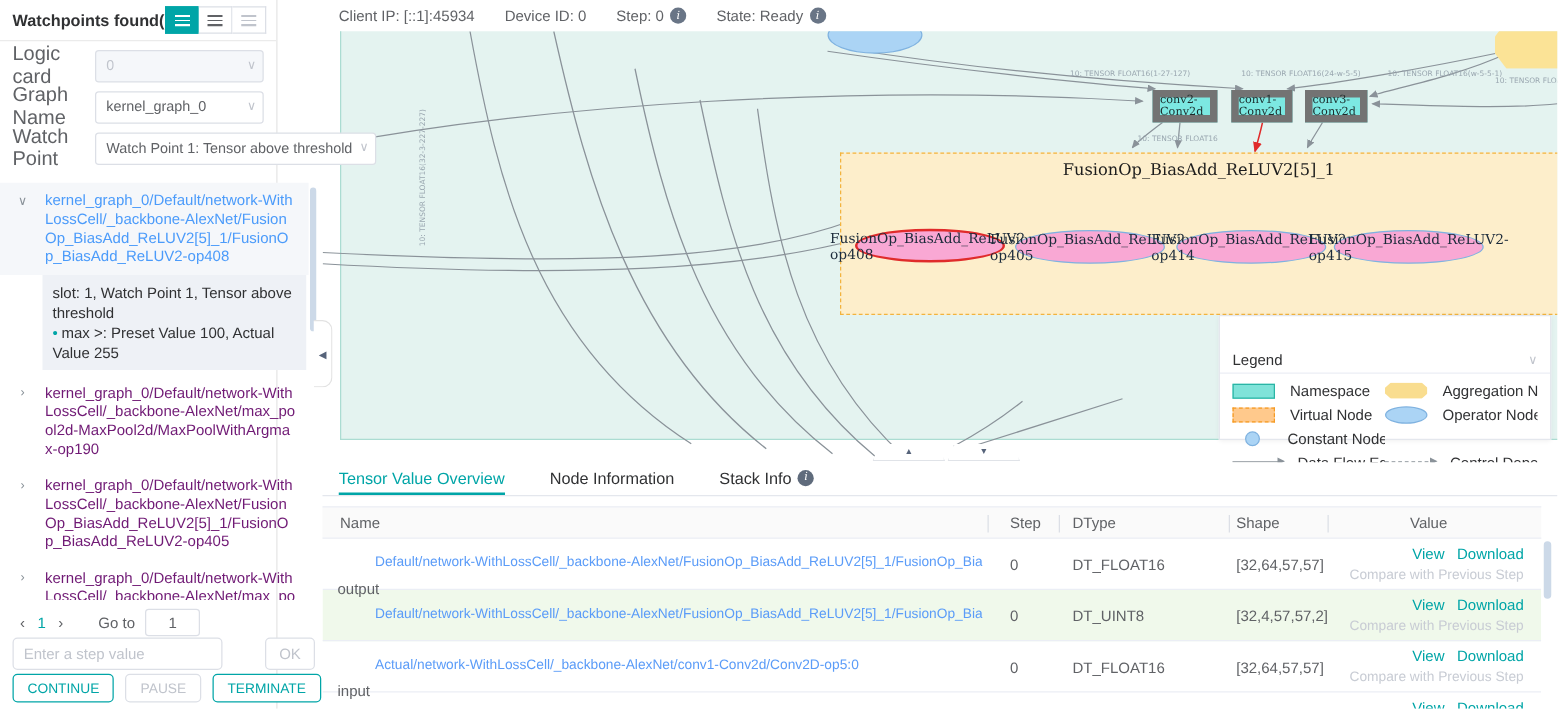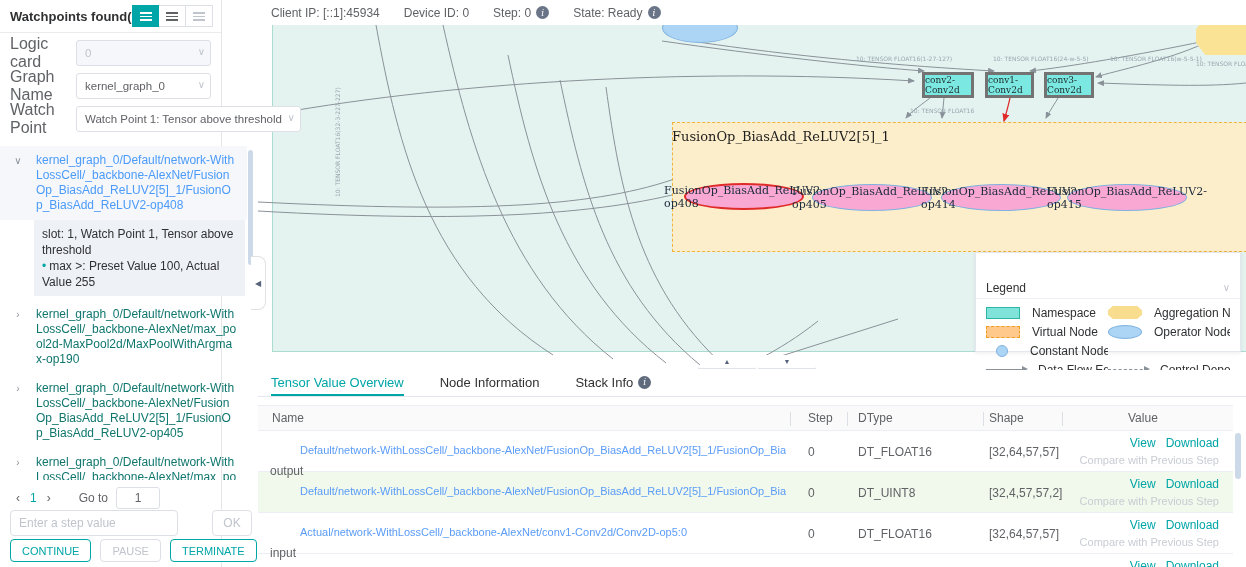--- a/index.html
+++ b/index.html
@@ -26,21 +26,21 @@
     display:flex; align-items:center; padding:0 18px 0 8px; background:#fff; cursor:pointer; }
   .select.disabled { background:#f5f7fa; }
   .select .val { font-size:11.5px; color:#606266; white-space:nowrap; overflow:hidden; }
   .select.disabled .val { color:#c0c4cc; }
   .select .chev { position:absolute; right:5px; top:5px; font-size:10px; color:#c0c4cc; }
   .name-header { margin:16px 0 0 40px; font-size:12px; color:#606266; padding-bottom:8px; }
   #tree { position:absolute; left:0; top:146px; width:247px; height:334px; overflow:hidden; }
   .tree-item { display:flex; padding:7px 6px 7px 0; cursor:pointer; }
   .tree-item.selected { background:#f5f7fa; }
   .tree-chev { width:36px; flex:none; text-align:center; font-size:10px; color:#8a9299; padding-top:2px; }
-  .tree-text { font-size:12px; line-height:15px; color:#0f766e; word-break:break-all; padding-right:4px; }
+  .tree-text { font-size:12px; line-height:15px; color:#701a75; word-break:break-all; padding-right:4px; }
   .tree-text.link { color:#4b9bfa; }
   .slot-row { margin:0 2px 4px 34px; background:#eef1f6; padding:6px 8px; font-size:12px;
     line-height:16px; color:#303133; }
   .slot-dot { color:#00a5a7; margin-right:3px; }
   #tree-scrollbar { position:absolute; left:248px; top:150px; width:5px; height:115px;
     background:#ccd9e8; border-radius:3px; }
   .pagination { position:absolute; left:10px; top:487px; display:flex; align-items:center;
     font-size:12px; color:#606266; }
   .pg-arrow { padding:0 6px; color:#606266; cursor:pointer; font-size:12px; }
   .pg-cur { color:#00a5a7; padding:0 4px; cursor:pointer; }
@@ -70,25 +70,25 @@
     font-family:"DejaVu Serif", serif; font-style:italic; vertical-align:-2px; }
   .tb-item { display:flex; align-items:center; }
 
   
   #graph { position:absolute; left:258px; top:25px; width:988px; height:345px; background:#fff; overflow:hidden; }
   #namespace-rect { position:absolute; left:14px; top:-2px; width:976px; height:329px;
     background:#e4f3f0; border:1px solid #abdcd2; }
   #edges { position:absolute; left:0; top:0; }
   .gnode { position:absolute; display:flex; align-items:center; justify-content:center;
     font-family:"DejaVu Serif", serif; }
-  .conv-box { height:26px; background:#7ce8e2; border:3px solid #737373; font-size:9px; color:#1b2a2a;
+  .conv-box { height:26px; background:#7ce8e2; border:6px solid #737373; font-size:9px; color:#1b2a2a;
     cursor:pointer; }
   #virtual-region { position:absolute; left:414px; top:97px; width:580px; height:130px;
     background:#fdeecb; border:1.5px dashed #f2b33e; }
-  #region-title { position:absolute; left:414px; top:104px; width:574px; text-align:left;
+  #region-title { position:absolute; left:414px; top:104px; width:574px; text-align:center;
     font-family:"DejaVu Serif", serif; font-size:13px; color:#1d1d1d; cursor:pointer; }
   .op-ellipse { width:120px; height:27px; border-radius:50%; background:#f9a8d4; border:1px solid #7fb2e0;
     font-size:11px; color:#1b2a3a; cursor:pointer; }
   .op-ellipse.hl { border:2.5px solid #e02b2b; }
   #top-ellipse { left:404px; top:-12px; width:76px; height:30px; border-radius:50%;
     background:#abd4f5; border:1px solid #7fb2e0; }
   #agg-octagon { left:938px; top:-8px; width:66px; height:38px; background:#fbe396;
     clip-path:polygon(14% 0,86% 0,100% 32%,100% 68%,86% 100%,14% 100%,0 68%,0 32%); }
 
   

